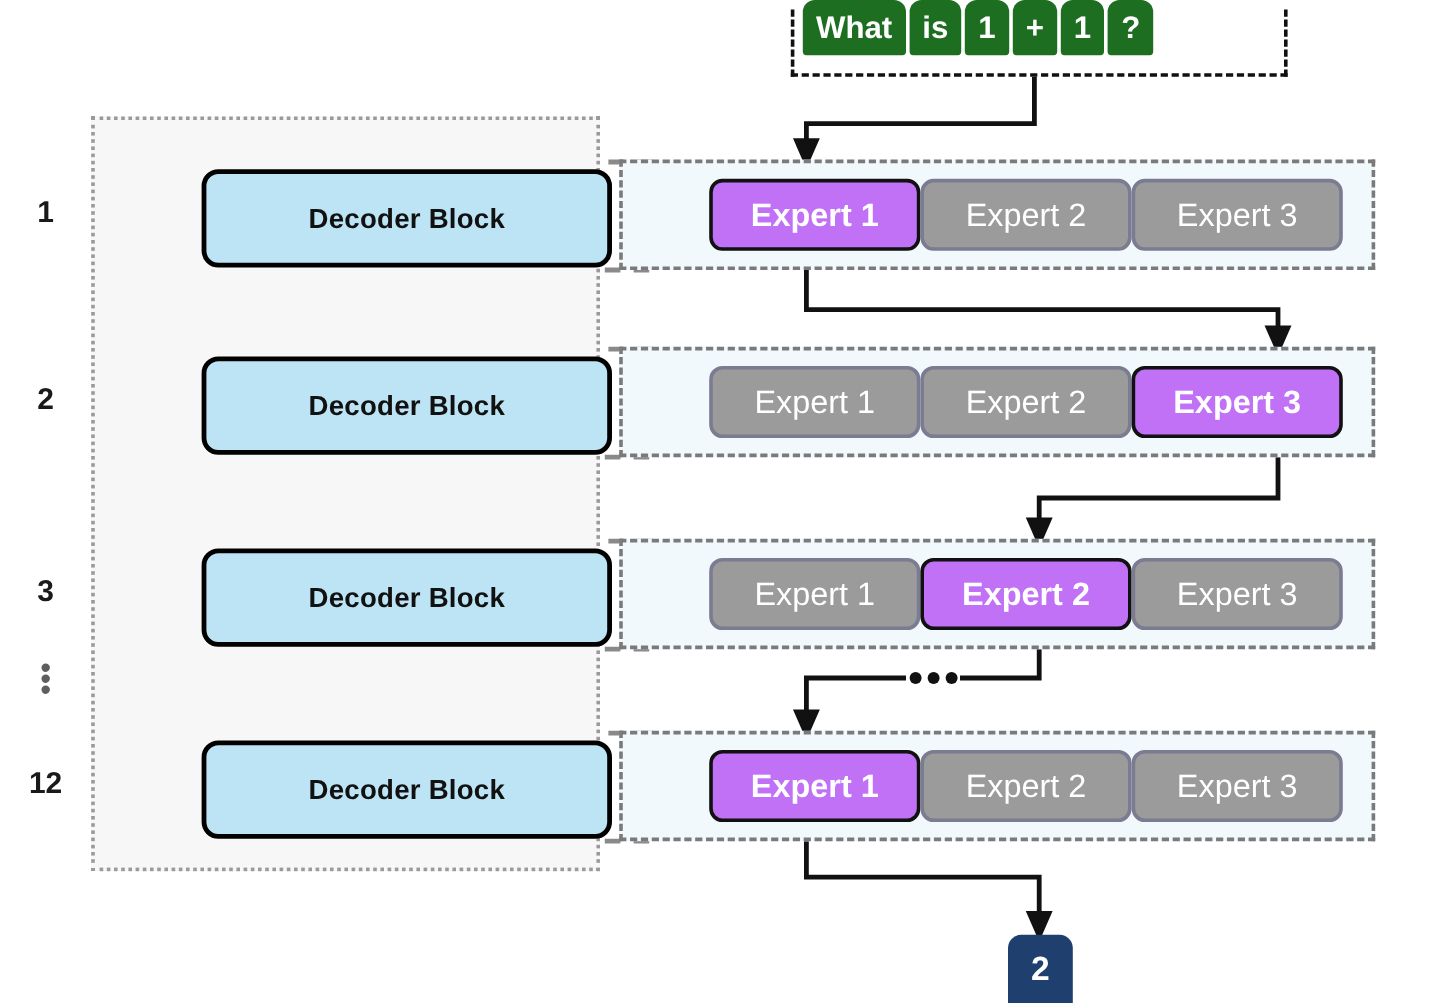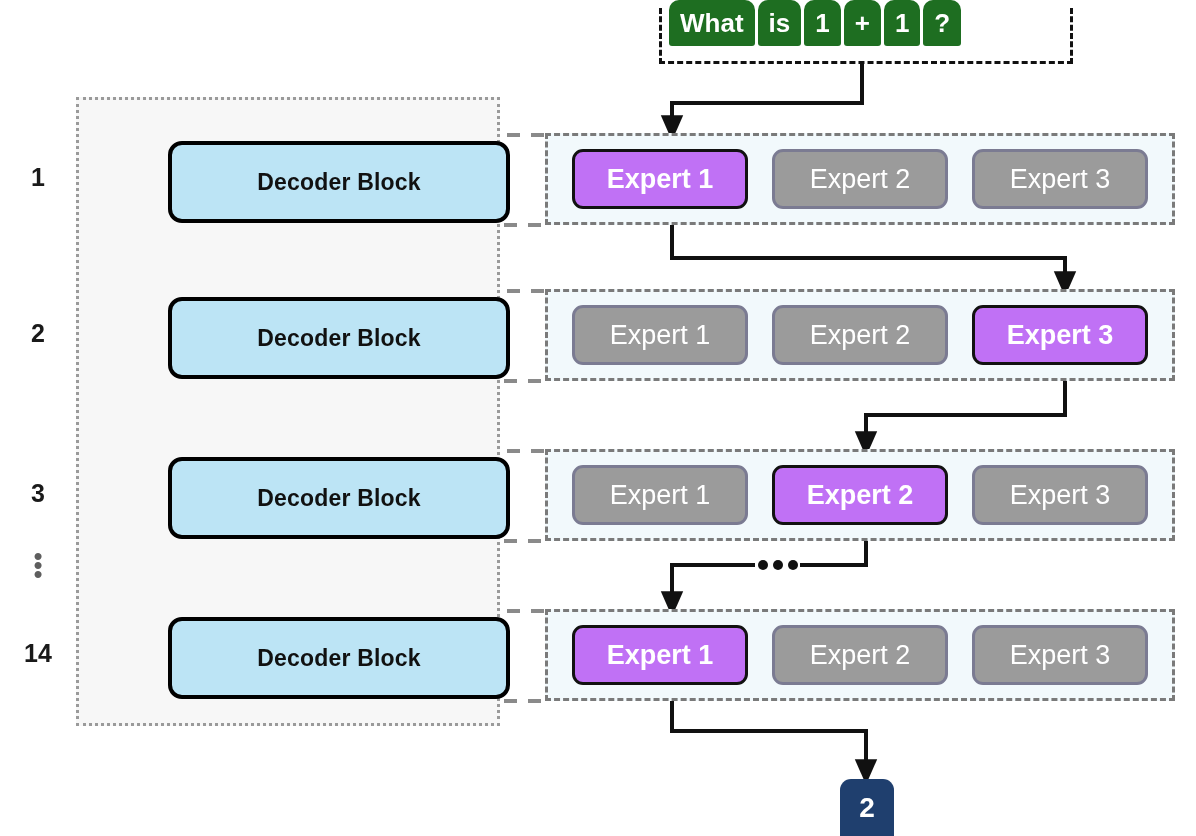--- a/index.html
+++ b/index.html
@@ -112,29 +112,29 @@
     font-size: 26px;
   }
   .layer-ellipsis span {
     display: block;
     height: 9px;
   }
 
   
   .expert-row {
     position: absolute;
-    left: 545px;
+    left: 516px;
     width: 630px;
     height: 92px;
     background: #f2f9fc;
     border: 3px dashed #7a7a7a;
     box-sizing: border-box;
     display: flex;
     align-items: center;
-    justify-content: space-between;
+    justify-content: flex-end;
     padding: 0 24px;
   }
   .expert {
     width: 176px;
     height: 60px;
     border-radius: 11px;
     box-sizing: border-box;
     display: flex;
     align-items: center;
     justify-content: center;
@@ -226,21 +226,21 @@
   </div>
 
   <div class="layer-index" style="left:15px; top:163px;">1</div>
   <div class="layer-index" style="left:15px; top:319px;">2</div>
   <div class="layer-index" style="left:15px; top:479px;">3</div>
   <div class="layer-ellipsis">
     <span>•</span>
       <span>•</span>
       <span>•</span>
   </div>
-  <div class="layer-index" style="left:15px; top:639px;">14</div>
+  <div class="layer-index" style="left:15px; top:639px;">12</div>
 
   <div class="decoder-stack">
     <div class="decoder-block" style="top:41px;">Decoder Block</div>
     <div class="decoder-block" style="top:197px;">Decoder Block</div>
     <div class="decoder-block" style="top:357px;">Decoder Block</div>
     <div class="decoder-block" style="top:517px;">Decoder Block</div>
   </div>
 
   <div class="expert-row" style="top:133px;">
     <div class="expert active">Expert 1</div>

